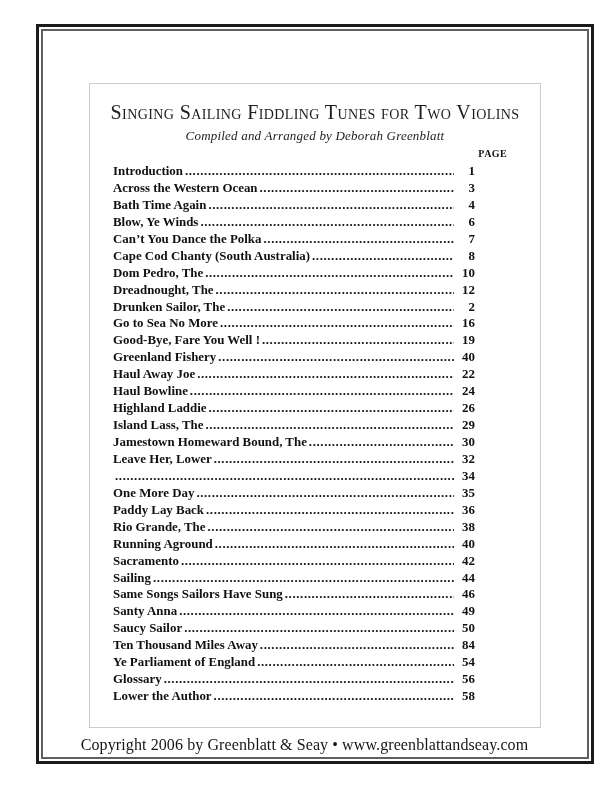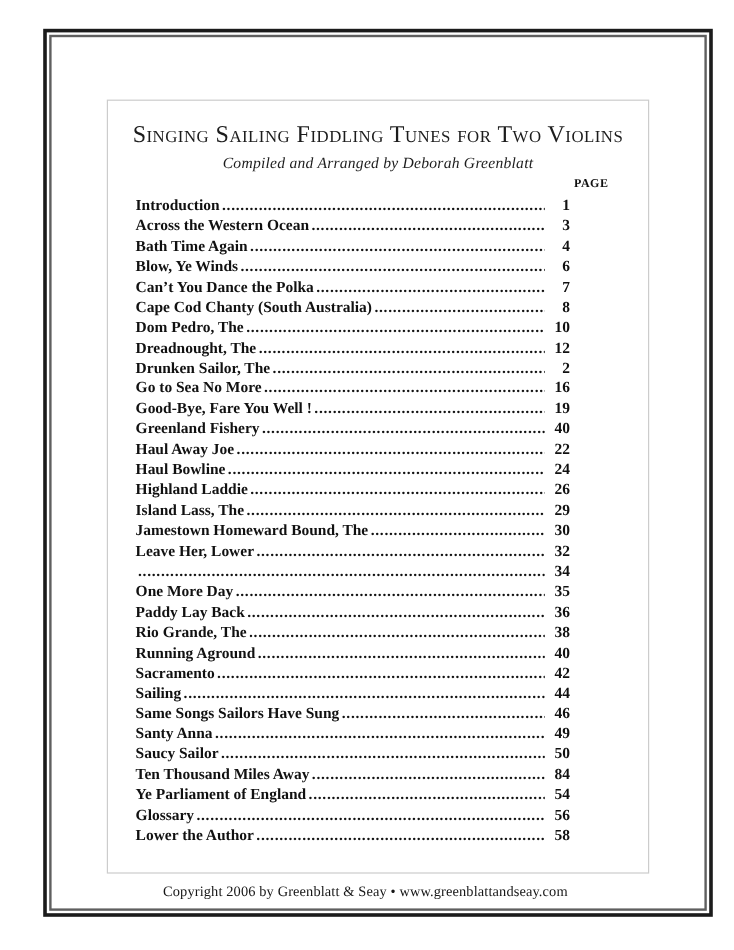--- a/index.html
+++ b/index.html
@@ -84,21 +84,21 @@
     flex: none;
     min-width: 18px;
     text-align: right;
     white-space: nowrap;
   }
   .footer {
     position: absolute;
     left: 0; right: 3px;
     top: 736px;
     text-align: center;
-    font-size: 12px;
+    font-size: 16px;
     color: #161616;
     letter-spacing: 0.1px;
   }
 </style>
 </head>
 <body>
 
 <div class="outer-frame">
   <div class="inner-frame"></div>
 </div>

